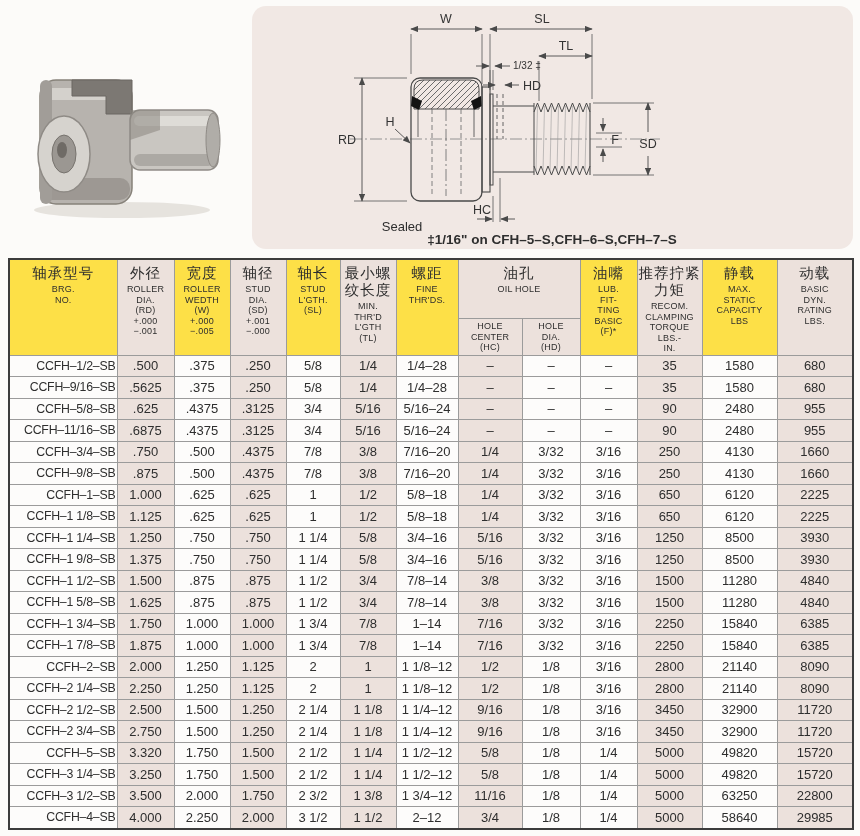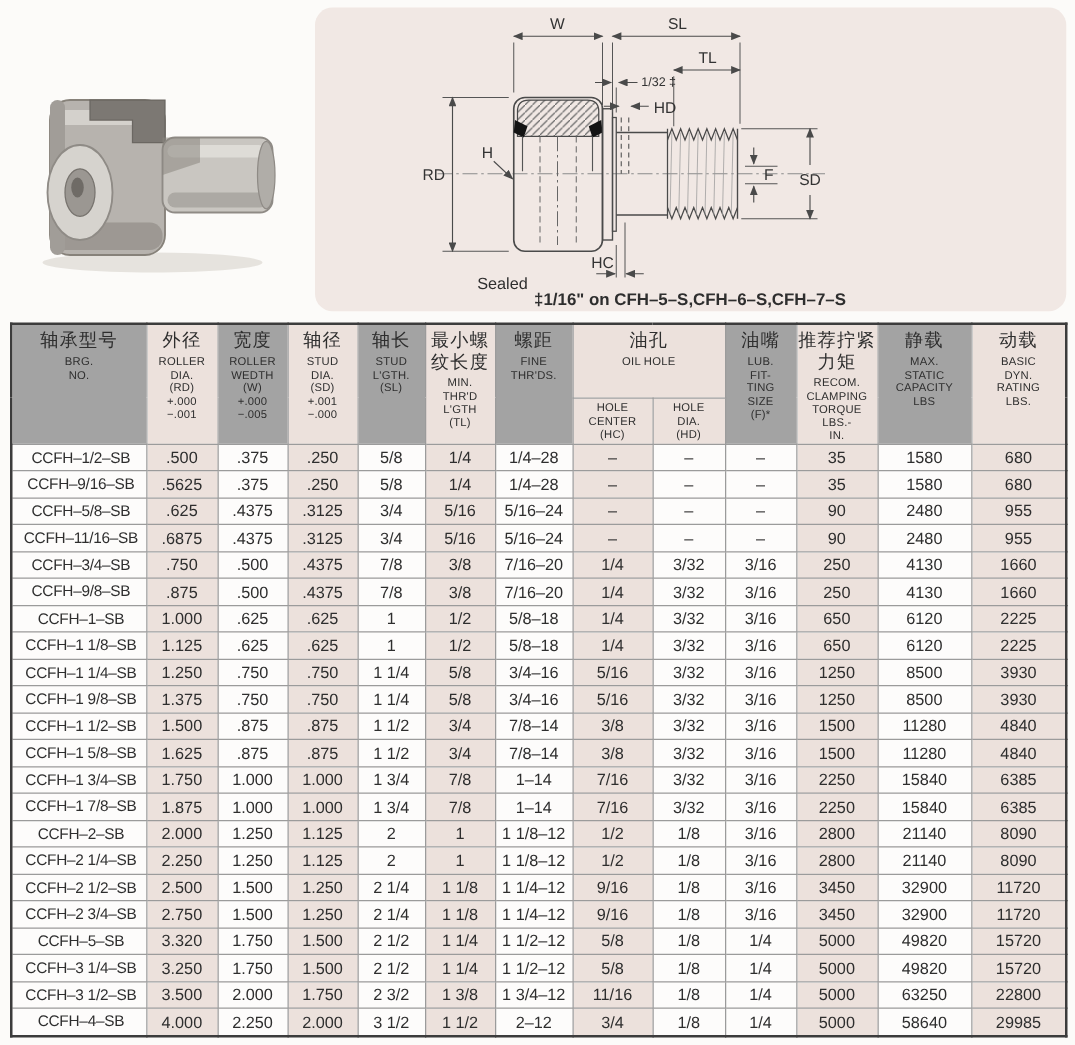--- a/index.html
+++ b/index.html
@@ -12,27 +12,27 @@
   .diagram-panel svg{display:block;}
 
   
   .photo{position:absolute;left:10px;top:58px;width:230px;height:170px;}
 
   
   .spec-table{position:absolute;left:8px;top:258px;}
   table{border-collapse:collapse;table-layout:fixed;width:844px;color:#2e2e2e;
     border:2px solid #3c3c3c;}
   th,td{border:1px solid #9b9b9b;overflow:hidden;}
-  th{font-weight:normal;text-align:center;vertical-align:top;padding:5px 1px 1px 1px;background:#a3a3a3;}
+  th{font-weight:normal;text-align:center;vertical-align:top;padding:5px 1px 1px 1px;background:#fde047;}
   tr.h1{height:57px;} tr.h2{height:34px;}
   tr.h2 th{vertical-align:middle;padding-top:0;margin-top:46px;}
   .cn{display:block;font-size:14.5px;line-height:17px;letter-spacing:1px;white-space:pre-line;}
   .en{display:block;font-size:9px;line-height:10.5px;white-space:pre-line;margin-top:2px;letter-spacing:0.2px;}
   td{font-size:13px;text-align:center;height:20.5px;padding:0 1px;background:#fdfcfb;}
-  td.name-col{text-align:center;padding-left:4px;font-size:12.3px;letter-spacing:-0.2px;margin-left:12px;}
+  td.name-col{text-align:right;padding-left:4px;font-size:12.3px;letter-spacing:-0.2px;margin-left:12px;}
   .tint{background:#ece1dc !important;}
 
   
   .dimtxt{font-family:"Liberation Sans",sans-serif;font-size:12.5px;fill:#333;}
   .smalltxt{font-family:"Liberation Sans",sans-serif;font-size:10px;fill:#333;}
   .captxt{font-family:"Liberation Sans",sans-serif;font-size:13px;fill:#2e2e2e;}
   .notetxt{font-family:"Liberation Sans",sans-serif;font-size:13.5px;font-weight:bold;fill:#2e2e2e;}
 </style>
 </head>
 <body>
@@ -237,21 +237,21 @@
           </th>
           <th colspan="2" class="tint">
             <span class="cn">油孔</span>
             <span class="en">OIL HOLE</span>
           </th>
           <th rowspan="2">
             <span class="cn">油嘴</span>
             <span class="en">LUB.
 FIT-
 TING
-SIZE
+BASIC
 (F)*</span>
           </th>
           <th rowspan="2" class="tint">
             <span class="cn">推荐拧紧
 力矩</span>
             <span class="en">RECOM.
 CLAMPING
 TORQUE
 LBS.-
 IN.</span>

